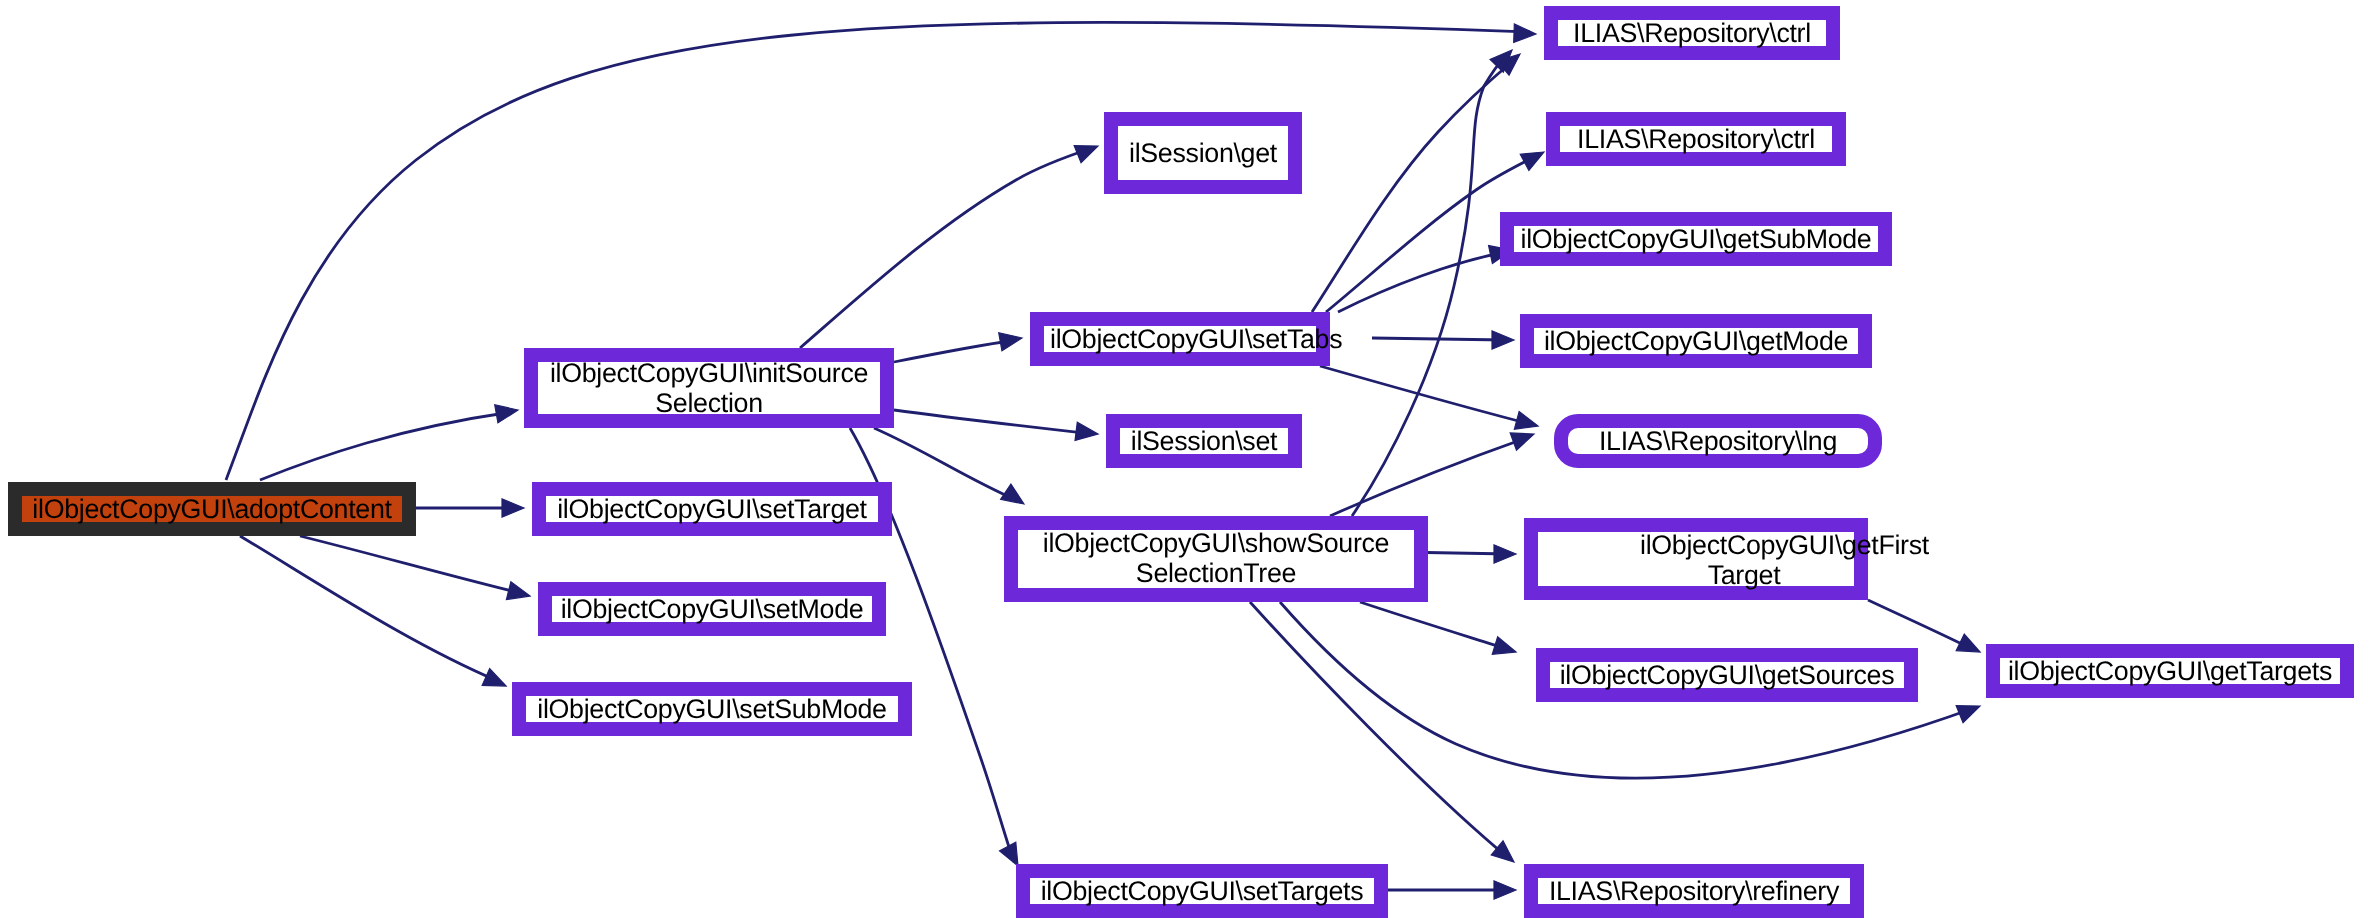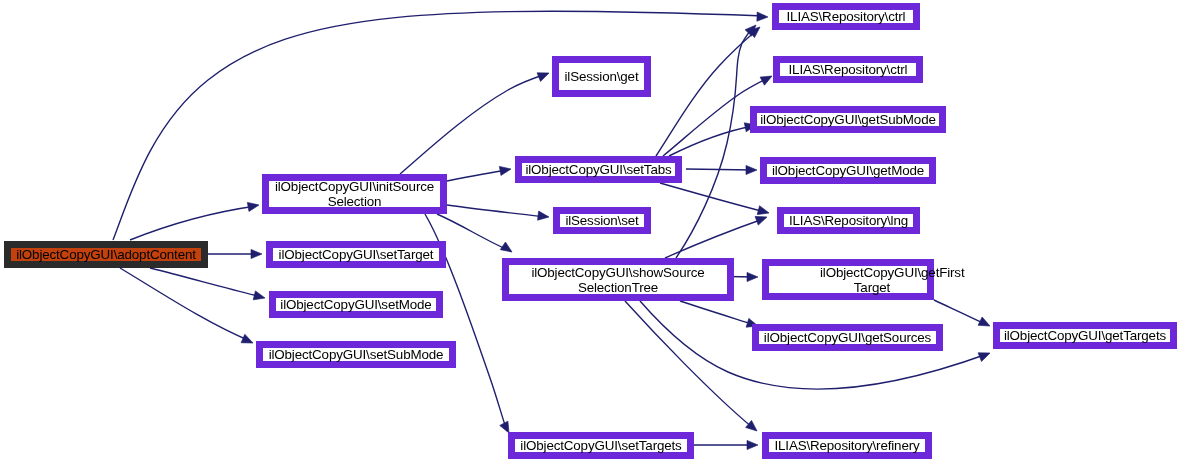--- a/index.html
+++ b/index.html
@@ -164,29 +164,29 @@
       </g>
   </svg>
   <div id="nodes-layer">
       <div class="node-box root" style="left: 4px; top: 241px; width: 204px; height: 27px;"><span class="node-label">ilObjectCopyGUI\adoptContent</span></div>
       <div class="node-box" style="left: 262px; top: 174px; width: 185px; height: 40px;"><span class="node-label">ilObjectCopyGUI\initSource
 Selection</span></div>
       <div class="node-box" style="left: 266px; top: 241px; width: 180px; height: 27px; align-items: center;"><span class="node-label">ilObjectCopyGUI\setTarget</span></div>
       <div class="node-box" style="left: 269px; top: 291px; width: 174px; height: 27px;"><span class="node-label">ilObjectCopyGUI\setMode</span></div>
       <div class="node-box" style="left: 256px; top: 341px; width: 200px; height: 27px;"><span class="node-label">ilObjectCopyGUI\setSubMode</span></div>
       <div class="node-box" style="left: 552px; top: 56px; width: 99px; height: 41px;"><span class="node-label">ilSession\get</span></div>
-      <div class="node-box" style="left: 515px; top: 156px; width: 167px; height: 27px;"><span class="node-label">ilObjectCopyGUI\setTabs</span></div>
+      <div class="node-box" style="left: 515px; top: 156px; width: 150px; height: 27px;"><span class="node-label">ilObjectCopyGUI\setTabs</span></div>
       <div class="node-box" style="left: 553px; top: 207px; width: 98px; height: 27px;"><span class="node-label">ilSession\set</span></div>
-      <div class="node-box" style="left: 502px; top: 258px; width: 232px; height: 43px;"><span class="node-label">ilObjectCopyGUI\showSource
+      <div class="node-box" style="left: 502px; top: 258px; width: 212px; height: 43px; align-items: flex-end;"><span class="node-label">ilObjectCopyGUI\showSource
 SelectionTree</span></div>
       <div class="node-box" style="left: 508px; top: 432px; width: 186px; height: 27px;"><span class="node-label">ilObjectCopyGUI\setTargets</span></div>
       <div class="node-box" style="left: 772px; top: 3px; width: 148px; height: 27px;"><span class="node-label">ILIAS\Repository\ctrl</span></div>
       <div class="node-box" style="left: 773px; top: 56px; width: 150px; height: 27px;"><span class="node-label">ILIAS\Repository\ctrl</span></div>
       <div class="node-box" style="left: 750px; top: 106px; width: 196px; height: 27px;"><span class="node-label">ilObjectCopyGUI\getSubMode</span></div>
       <div class="node-box" style="left: 760px; top: 157px; width: 176px; height: 27px;"><span class="node-label">ilObjectCopyGUI\getMode</span></div>
-      <div class="node-box" style="left: 777px; top: 207px; width: 143px; height: 27px;"><span class="node-label">ILIAS\Repository\lng</span></div>
+      <div class="node-box" style="left: 777px; top: 207px; width: 164px; height: 27px; border-radius: 12px;"><span class="node-label">ILIAS\Repository\lng</span></div>
       <div class="node-box" style="left: 762px; top: 259px; width: 172px; height: 41px; padding-left: 48px;"><span class="node-label">ilObjectCopyGUI\getFirst
 Target</span></div>
-      <div class="node-box" style="left: 752px; top: 324px; width: 191px; height: 27px;"><span class="node-label">ilObjectCopyGUI\getSources</span></div>
+      <div class="node-box" style="left: 768px; top: 324px; width: 191px; height: 27px;"><span class="node-label">ilObjectCopyGUI\getSources</span></div>
       <div class="node-box" style="left: 762px; top: 432px; width: 170px; height: 27px;"><span class="node-label">ILIAS\Repository\refinery</span></div>
       <div class="node-box" style="left: 993px; top: 322px; width: 184px; height: 27px;"><span class="node-label">ilObjectCopyGUI\getTargets</span></div>
     </div>
 </div>
 
 </body></html>

